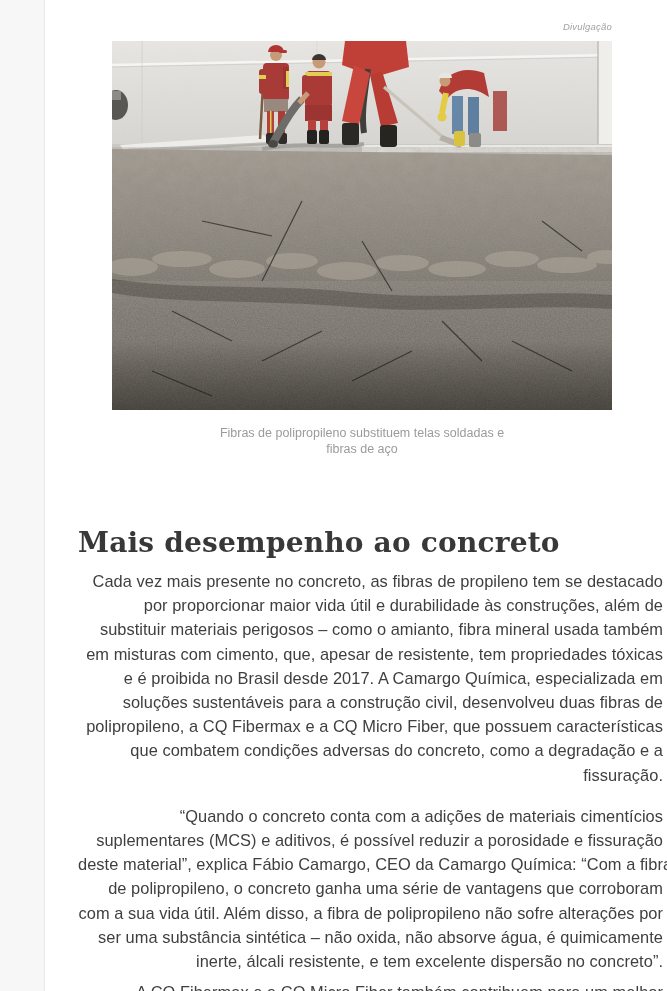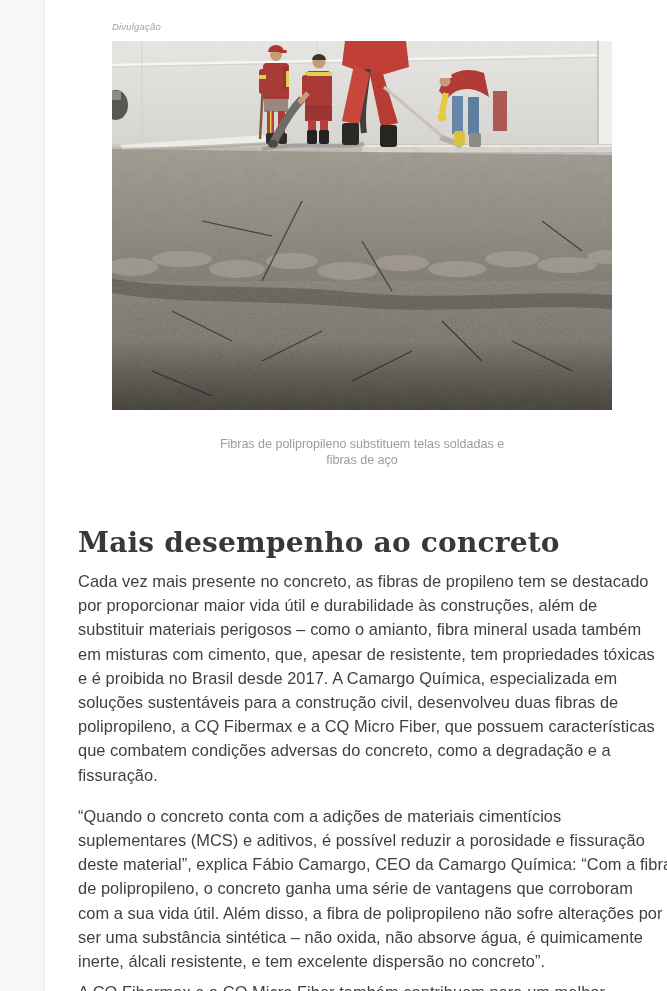--- a/index.html
+++ b/index.html
@@ -8,45 +8,45 @@
     position:relative; width:667px; height:991px;
     background:#ffffff; overflow:hidden;
     font-family:"Liberation Sans", sans-serif;
   }
   .side-strip {
     position:absolute; left:0; top:0; width:45px; height:991px;
     background:#f7f7f8; border-right:1px solid #e9e9ea;
   }
   .photo-credit {
     position:absolute; left:112px; top:21px; width:500px;
-    text-align:left; font-style:italic; font-size:9.5px; line-height:11px;
+    text-align:right; font-style:italic; font-size:9.5px; line-height:11px;
     color:#a2a2a2; letter-spacing:0.2px;
   }
   .photo-frame {
     position:absolute; left:112px; top:41px; width:500px; height:369px;
     overflow:hidden; background:#d8d7d3;
   }
   .photo-frame svg { display:block; width:500px; height:369px; }
   .photo-caption {
     position:absolute; left:112px; top:425px; width:500px;
     text-align:center; font-size:12.5px; line-height:16px;
-    color:#9b9b9b; white-space:pre-line;margin-top:11px;
+    color:#9b9b9b; white-space:pre-line;
   }
   .headline {
     position:absolute; left:78px; top:497px; width:560px;
     font-family:"DejaVu Serif", serif; font-weight:700;
     font-size:28px; line-height:36px; color:#383838; letter-spacing:0.2px;margin-top:28px;
   }
   .body-col {
     position:absolute; left:78px; top:569px; width:585px;
   }
   .body-col p {
     margin:0 0 17px 0;
     font-size:16.4px; line-height:24.2px; color:#3f3f3f;
-    white-space:pre; letter-spacing:0.05px;
+    white-space:pre; letter-spacing:0.05px;text-align:right;
   }
   .body-col p.clipped { margin-top:-10px; }
 </style>
 </head>
 <body>
 
 <div id="page">
 
   <div class="side-strip"></div>
 

